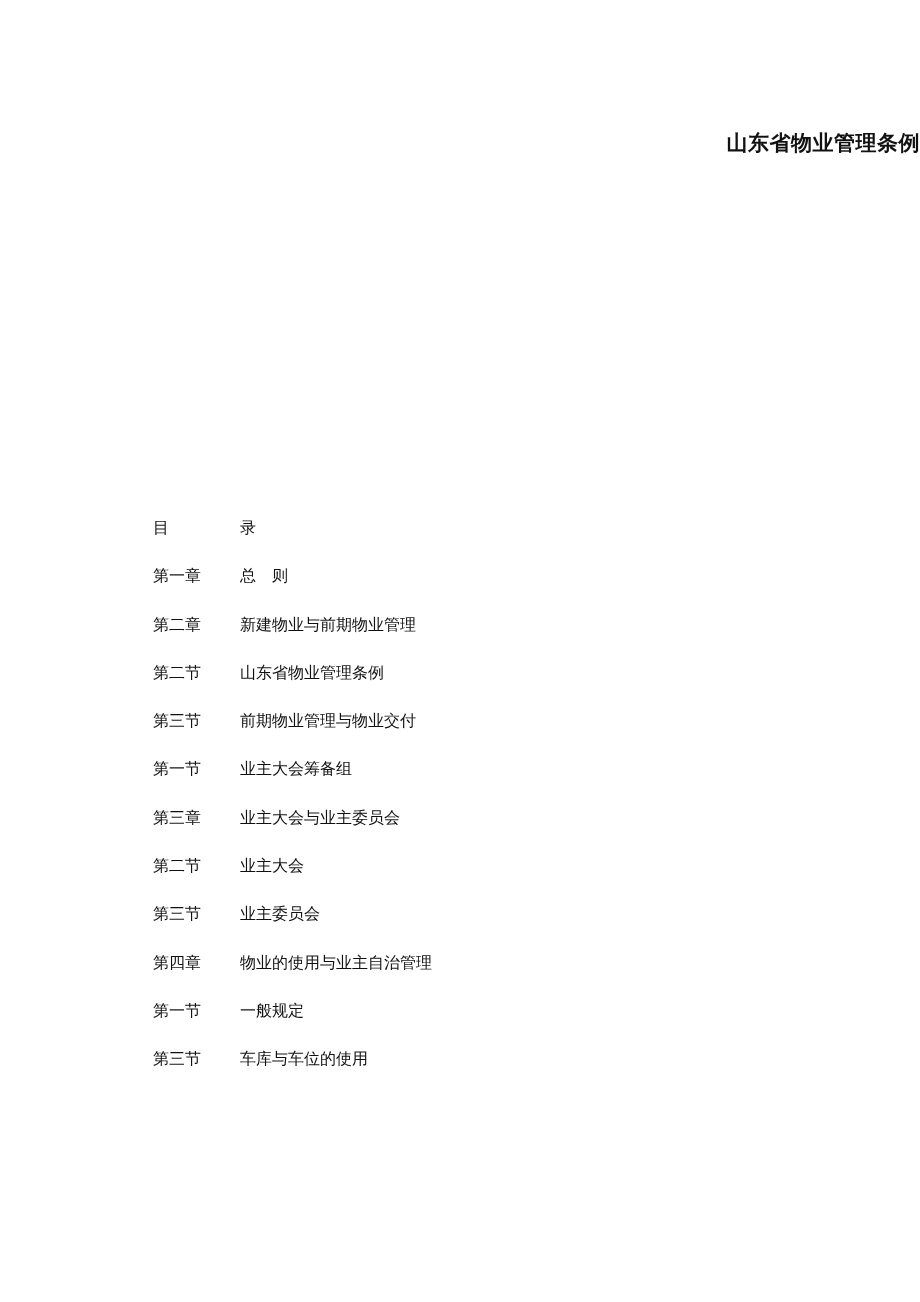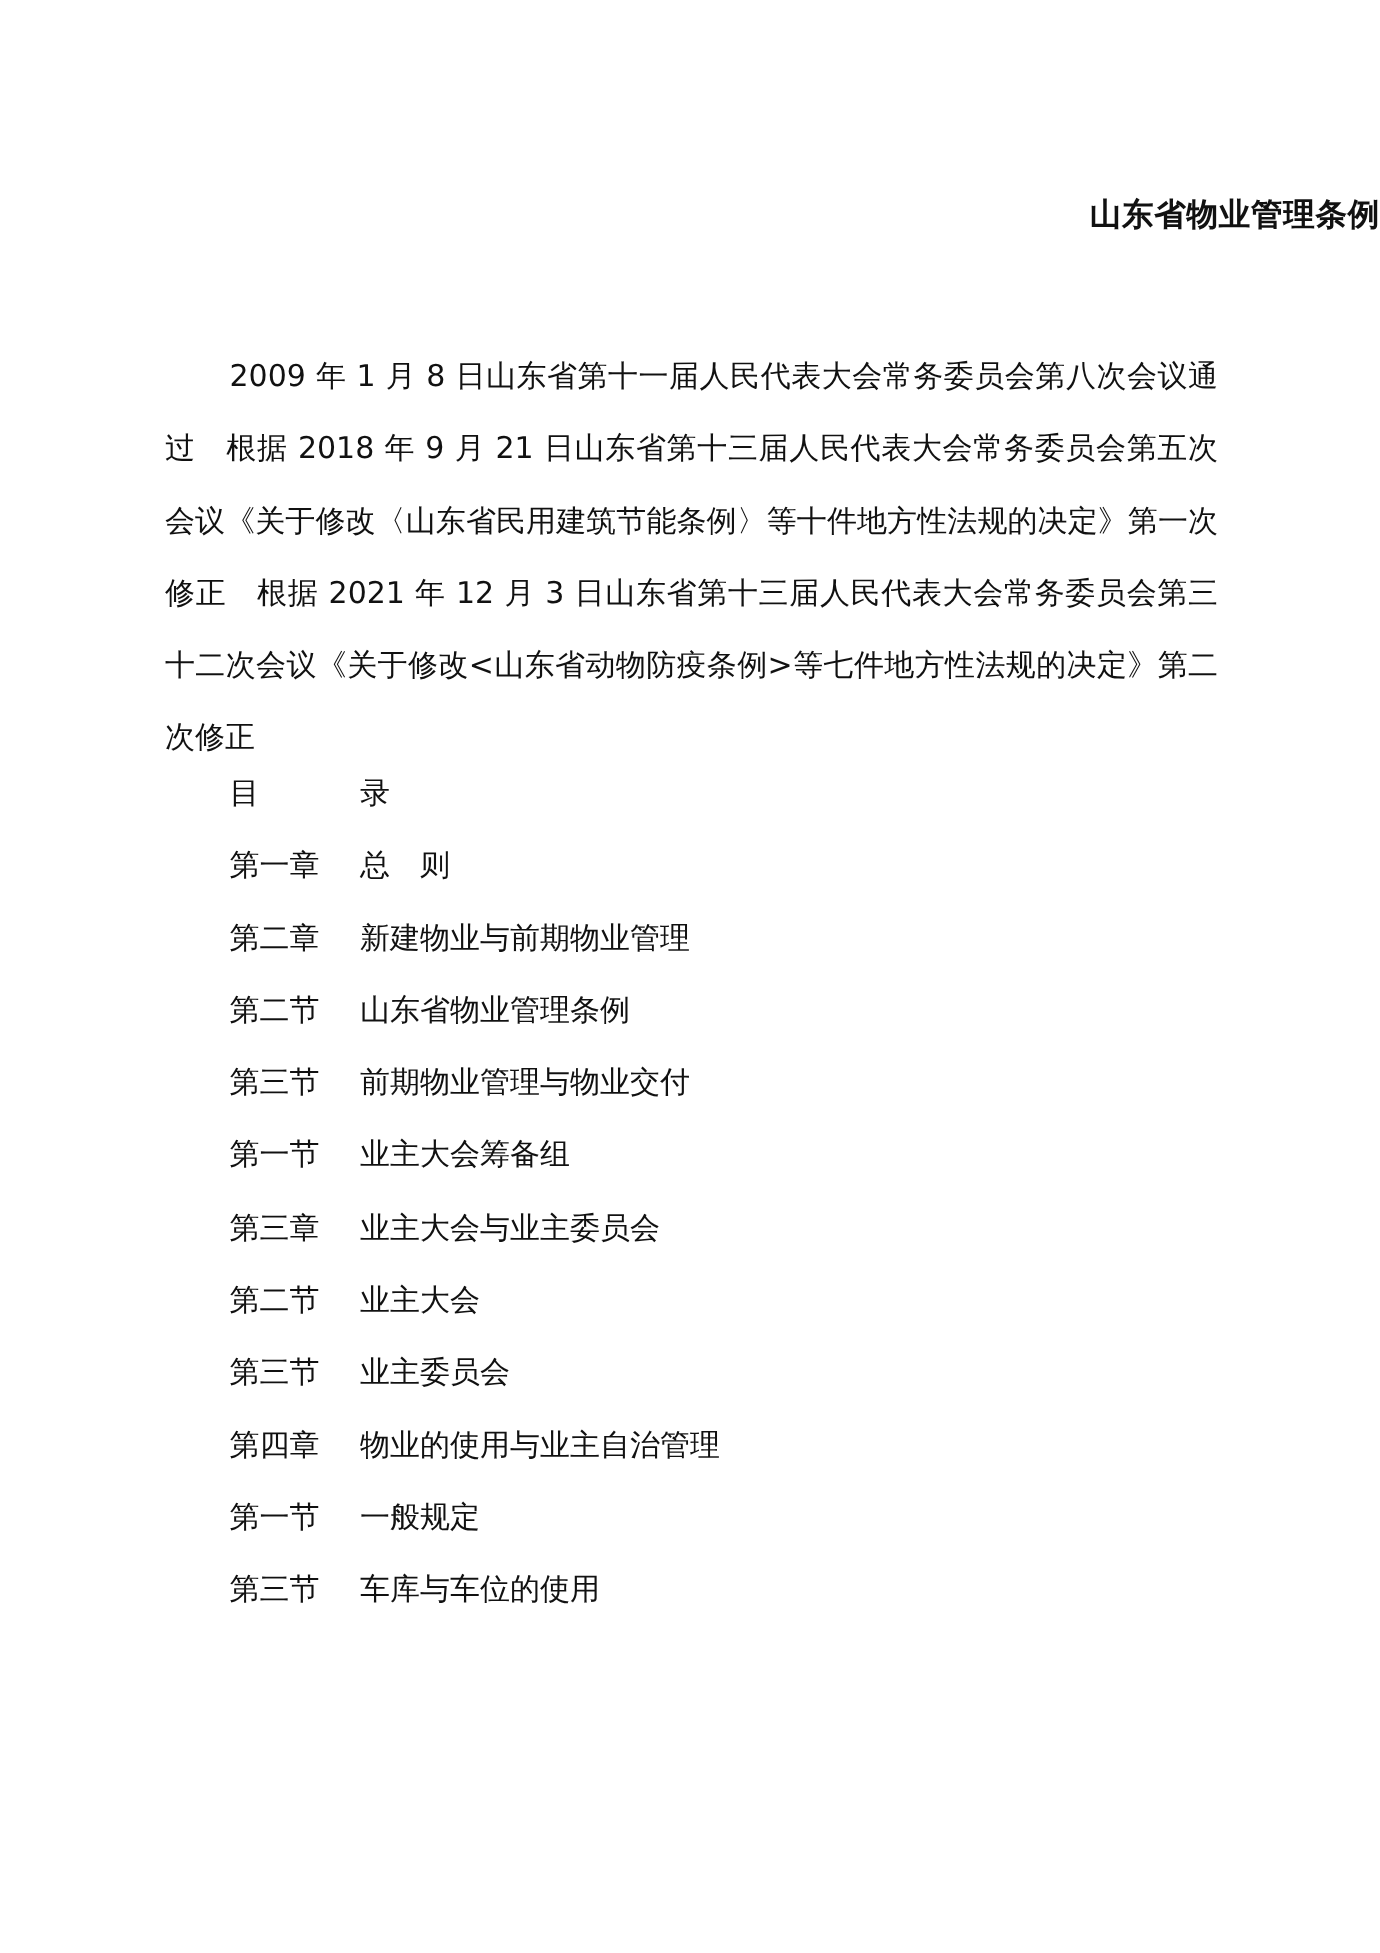--- a/index.html
+++ b/index.html
@@ -45,42 +45,41 @@
       text-indent: 43px;
       margin: 0;
     }
     .toc {
       position: absolute;
       left: 153px;
       top: 513px;
       margin: 0;
       padding: 0;
       list-style: none;
-      font-size: 20px;
+      font-size: 16px;
     }
     .toc li {
       height: 48.3px;
       line-height: 30px;
       white-space: pre;
     }
     .toc .label {
       display: inline-block;
       width: 87px;
     }
     .toc-heading .label {
       width: 87px;
     }
   </style>
 </head>
 <body>
 
 <div class="page">
   <div class="doc-title">山东省物业管理条例</div>
 
-  <p class="preamble">2009 年 1 月 8 日山东省第十一届人民代表大会常务委员会第八次会议通过　根据 2018 年 9 月 21 日山东省第十三届人民代表大会常务委员会第五次会议《关于修改〈山东省民用建筑节能条例〉等十件地方性法规的决定》第一次修正　根据 2021 年 12 月 3 日山东省第十三届人民代表大会常务委员会第三十二次会议《关于修改&lt;山东省动物防疫条例&gt;等七件地方性法规的决定》第二次修正</p>
 
   <ul class="toc">
     <li class="toc-heading"><span class="label">目</span><span>录</span></li>
     <li><span class="label">第一章</span><span>总　则</span></li>
     <li><span class="label">第二章</span><span>新建物业与前期物业管理</span></li>
     <li><span class="label">第二节</span><span>山东省物业管理条例</span></li>
     <li><span class="label">第三节</span><span>前期物业管理与物业交付</span></li>
     <li><span class="label">第一节</span><span>业主大会筹备组</span></li>
     <li><span class="label">第三章</span><span>业主大会与业主委员会</span></li>
     <li><span class="label">第二节</span><span>业主大会</span></li>

